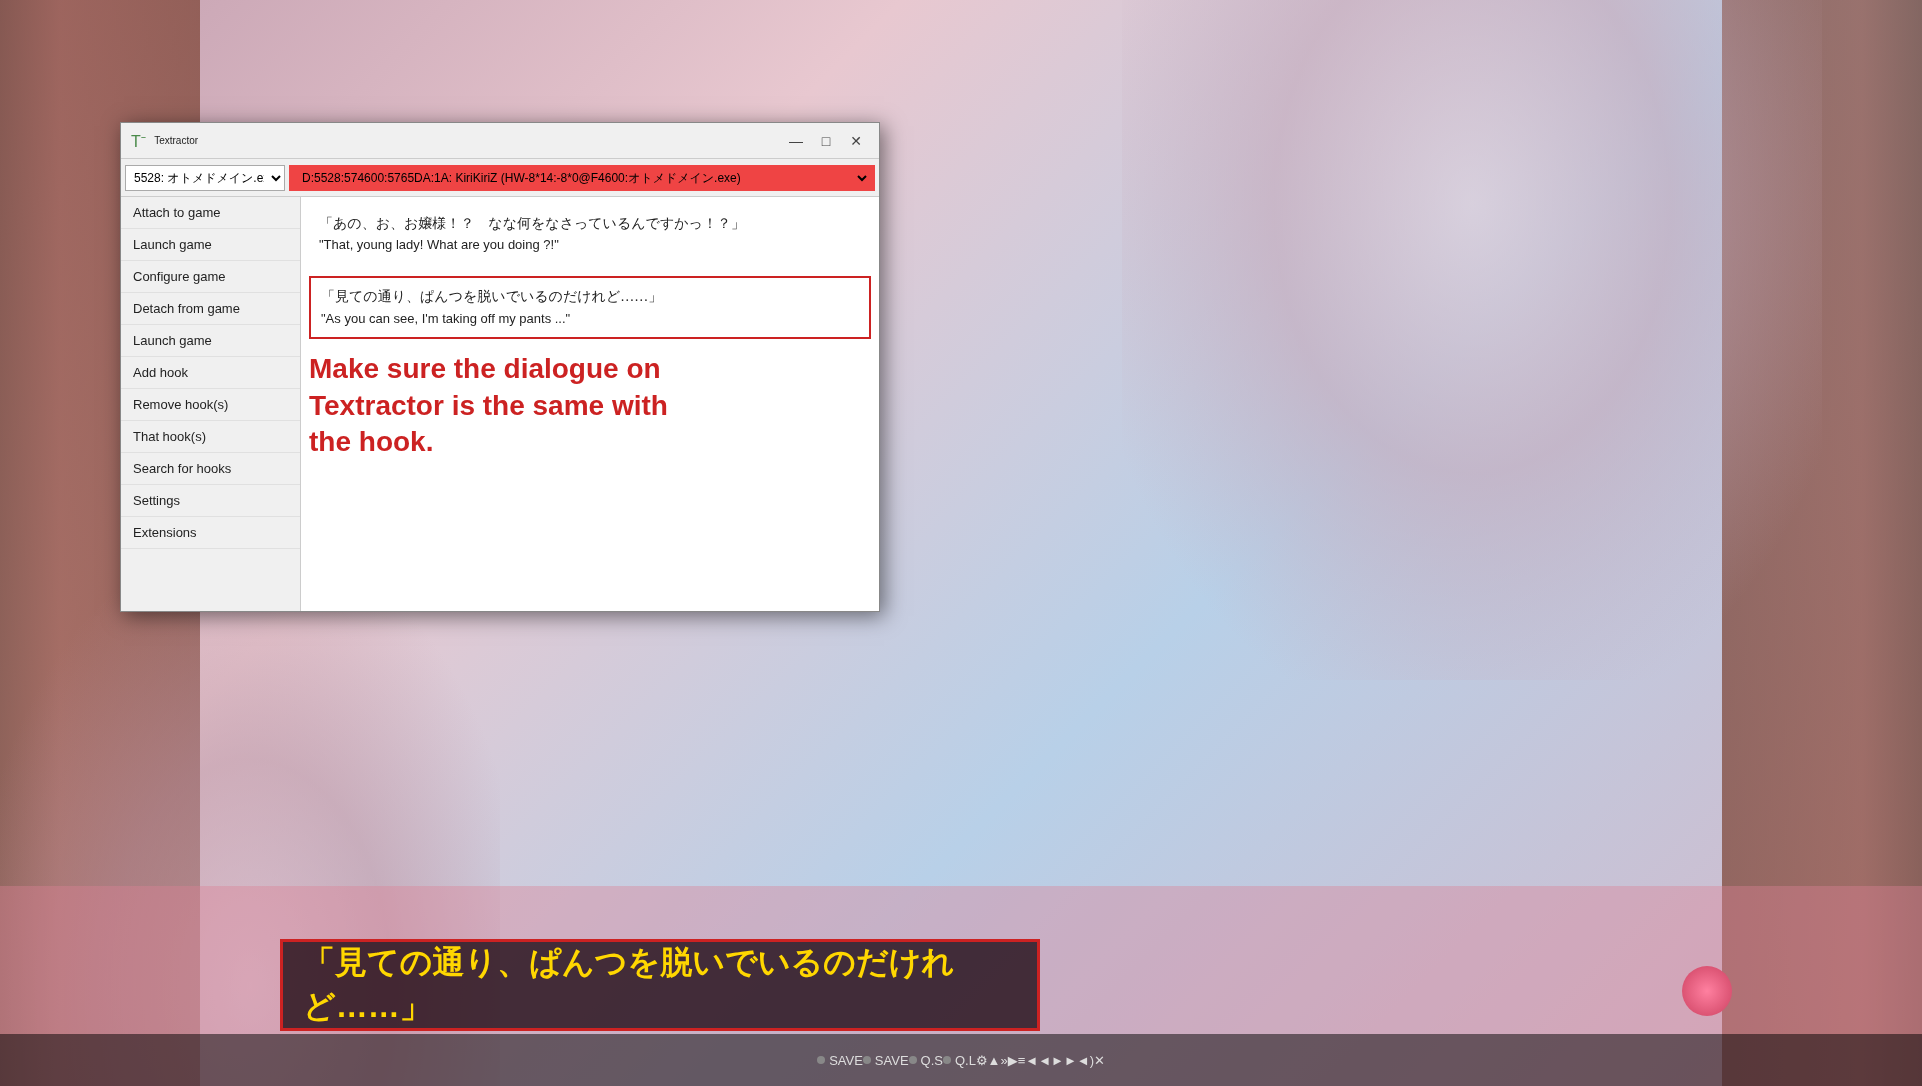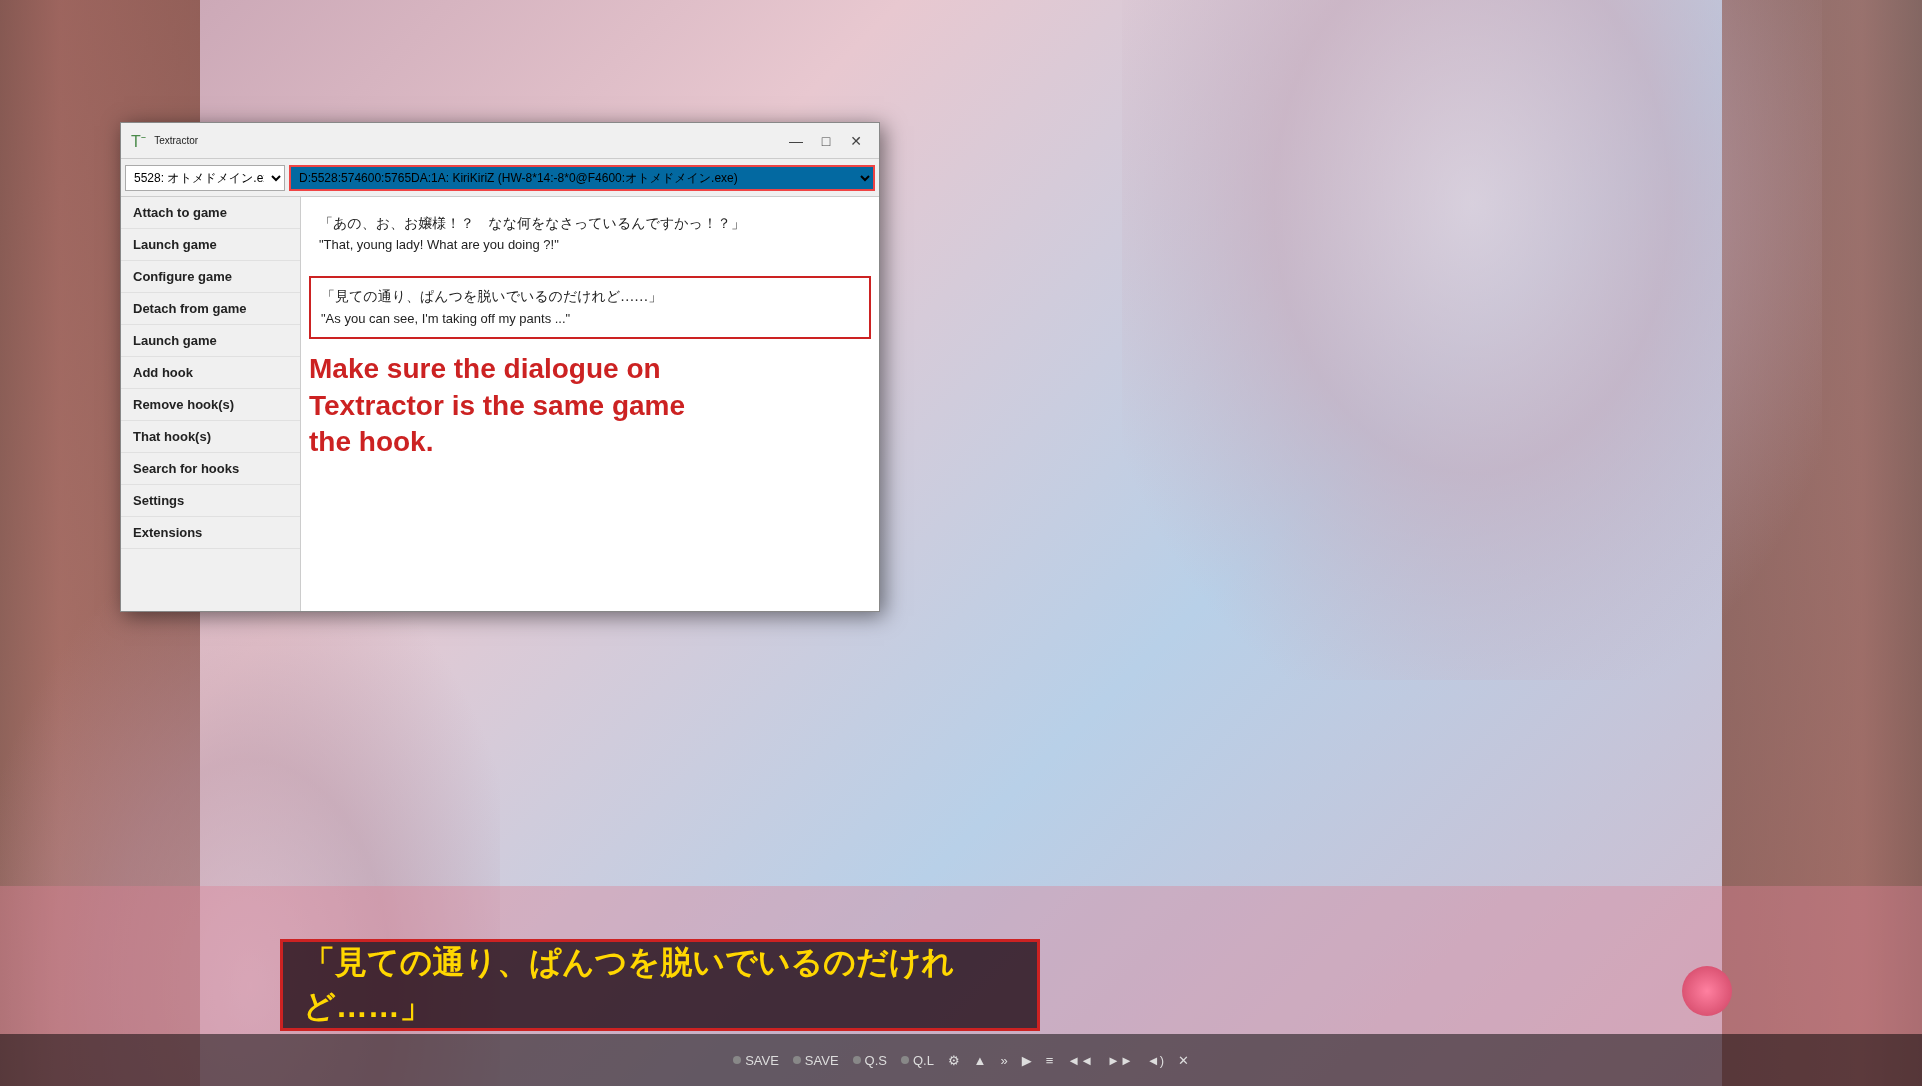--- a/index.html
+++ b/index.html
@@ -87,21 +87,20 @@
     
     .bottom-toolbar {
       position: absolute;
       bottom: 0; left: 0;
       width: 100%;
       height: 52px;
       background: rgba(0,0,0,0.5);
       display: flex;
       align-items: center;
       justify-content: center;
-      gap: 14px;
       z-index: 11;
     }
     .toolbar-item {
       color: #ddd;
       font-size: 13px;
       display: flex;
       align-items: center;
       gap: 4px;
       cursor: pointer;
     }
@@ -202,36 +201,35 @@
       height: 26px;
       background: white;
       border: 1px solid #aaa;
       font-size: 12px;
       padding: 0 4px;
       width: 160px;
       cursor: pointer;
     }
     .hook-dropdown {
       height: 26px;
-      background: #0369a1;
-      border: 2px solid #ef4444;
+      background: #ef4444;
+      border: 5px solid #ef4444;
       font-size: 12px;
       padding: 0 4px;
       flex: 1;
       cursor: pointer;
     }
 
     
     .left-menu {
       width: 180px;
       background: #f0f0f0;
       border-right: 1px solid #ccc;
       flex-shrink: 0;
       overflow-y: auto;
-      font-weight: bold;
     }
     .menu-item {
       padding: 8px 12px;
       font-size: 13px;
       color: #222;
       cursor: pointer;
       border-bottom: 1px solid #e0e0e0;
       white-space: nowrap;
     }
 
@@ -395,19 +393,19 @@
           <div class="en-text">"That, young lady! What are you doing ?!"</div>
         </div>
 
         <div class="dialogue-block-highlighted">
           <div class="jp-text">「見ての通り、ぱんつを脱いでいるのだけれど……」</div>
           <div class="en-text">"As you can see, I'm taking off my pants ..."</div>
         </div>
 
         <div class="annotation-text">
           <div>Make sure the dialogue on</div>
-          <div>Textractor is the same game</div>
+          <div>Textractor is the same with</div>
           <div>the hook.</div>
         </div>
       </div>
     </div>
   </div>
 </div>
 
 </body></html>

